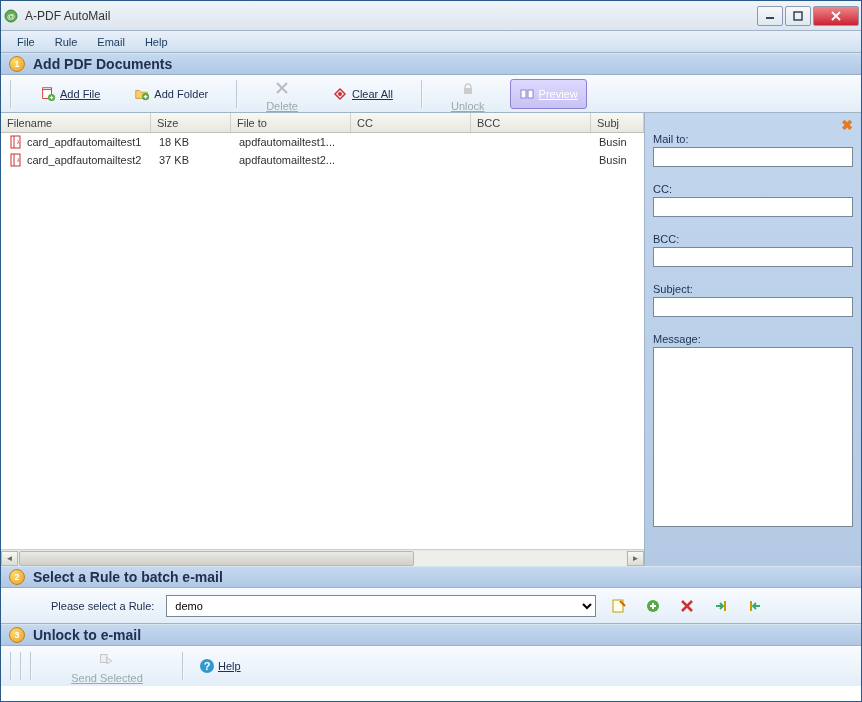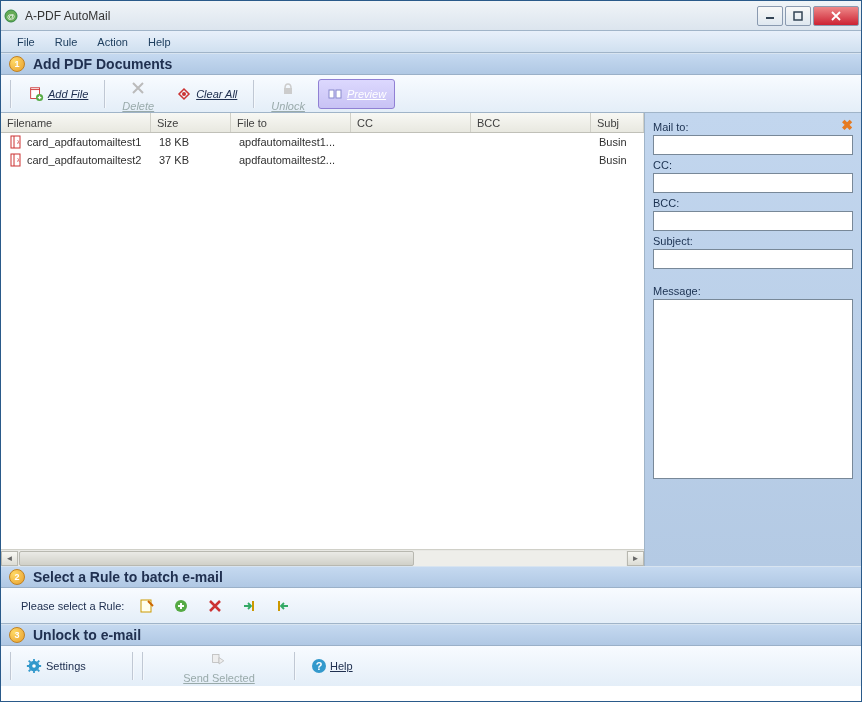--- a/index.html
+++ b/index.html
@@ -11,46 +11,46 @@
 .titlebar-btns { display: flex; gap: 2px; }
 .titlebar-btn { width: 28px; height: 20px; border: 1px solid #8a9ab0; border-radius: 2px; display: flex; align-items: center; justify-content: center; cursor: pointer; }
 .btn-min { background: linear-gradient(#f8f8f8, #dfe8f0); width: 26px; }
 .btn-max { background: linear-gradient(#f8f8f8, #dfe8f0); width: 26px; }
 .btn-close { background: linear-gradient(#e88, #c23); width: 46px; color: #fff; }
 .menubar { height: 22px; background: linear-gradient(#e8f0fa, #d0e0f0); display: flex; align-items: center; padding: 0 6px; border-bottom: 1px solid #a0b4c8; }
 .menu-item { padding: 2px 10px; cursor: pointer; color: #204060; }
 .section-header { height: 22px; background: linear-gradient(#c5d9f0, #b0c8e4); display: flex; align-items: center; padding: 0 8px; border-top: 1px solid #d8e4f0; border-bottom: 1px solid #9ab0c8; }
 .section-num { width: 16px; height: 16px; background: radial-gradient(circle at 30% 30%, #ffd966, #e8a030); border-radius: 50%; color: #fff; font-size: 9px; font-weight: bold; display: flex; align-items: center; justify-content: center; margin-right: 8px; border: 1px solid #c08020; }
 .section-title { font-weight: bold; color: #203050; font-size: 14px; }
-.toolbar { height: 38px; background: linear-gradient(#f8fbff, #e4eef8); display: flex; align-items: center; padding: 0 6px; border-bottom: 1px solid #a0b4c8; gap: 4px; font-style: italic; }
+.toolbar { height: 38px; background: linear-gradient(#f8fbff, #e4eef8); display: flex; align-items: center; padding: 0 6px; border-bottom: 1px solid #a0b4c8; gap: 16px; }
 .tb-sep { width: 2px; height: 28px; border-left: 1px solid #c0c8d4; border-right: 1px solid #f4f8fc; margin: 0 3px; }
 .tb-btn { height: 30px; padding: 0 8px; display: flex; align-items: center; gap: 4px; border: 1px solid transparent; border-radius: 3px; cursor: pointer; color: #203050; }
 .tb-btn.disabled { color: #9aa; cursor: default; flex-direction: column; }
 .tb-btn.selected { background: linear-gradient(#dcd8fe, #c8c2f4); border: 1px solid #9080d4; color: #fff; }
 .tb-btn .icon { width: 16px; height: 16px; display: inline-flex; align-items: center; justify-content: center; }
 .tb-btn .label { text-decoration: underline; }
 .tb-btn .label.noline { text-decoration: none; }
 .main-area { display: flex; height: 453px; justify-content: flex-end; }
 .left-panel { flex: 1; display: flex; flex-direction: column; border-right: 1px solid #a0b4c8; min-width: 0; }
 .table-head { height: 20px; background: linear-gradient(#f8f8f4, #e8e8e0); display: flex; border-bottom: 1px solid #c0c0b8; }
 .th { padding: 2px 6px; border-right: 1px solid #d0d0c8; color: #404040; display: flex; align-items: center; }
 .table-body { flex: 1; background: #fff; overflow: hidden; }
 .tr { display: flex; height: 18px; align-items: center; }
 .td { padding: 0 8px; color: #303030; display: flex; align-items: center; gap: 4px; white-space: nowrap; overflow: hidden; }
 .hscroll { height: 17px; background: #e8e8e4; display: flex; align-items: center; border-top: 1px solid #d0d0c8; }
 .hscroll-arrow { width: 17px; height: 15px; background: linear-gradient(#f8f8f4, #dcdcd4); border: 1px solid #b8b8b0; display: flex; align-items: center; justify-content: center; font-size: 8px; color: #666; }
 .hscroll-track { flex: 1; background: #eeeeea; margin: 0 1px; position: relative; height: 15px; }
 .hscroll-thumb { position: absolute; left: 0; top: 0; width: 65%; height: 100%; background: linear-gradient(#eaeae6, #d0d0c8); border: 1px solid #b8b8b0; border-radius: 2px; }
 .right-panel { width: 216px; padding: 4px 8px; background: linear-gradient(#c2d6ee, #b4cae4); position: relative; }
 .close-x { position: absolute; top: 4px; right: 6px; width: 16px; height: 16px; color: #e67a20; font-size: 14px; font-weight: bold; cursor: pointer; display: flex; align-items: center; justify-content: center; }
-.field-label { color: #1a3050; font-size: 11px; margin-top: 4px; margin-bottom: 2px; }
+.field-label { color: #1a3050; font-size: 11px; margin-top: 16px; margin-bottom: 2px; }
 .field-input { width: 100%; height: 20px; border: 1px solid #788898; background: #fff; padding: 0 4px; font-size: 11px; }
 .field-textarea { width: 100%; height: 180px; border: 1px solid #788898; background: #fff; resize: none; font-size: 11px; padding: 4px; overflow-y: scroll; }
 .rule-row { height: 36px; background: linear-gradient(#f8fbff, #e4eef8); display: flex; align-items: center; padding: 0 20px; border-bottom: 1px solid #a0b4c8; gap: 12px; }
-.rule-label { color: #203050; }
+.rule-label { color: #203050; margin-left: 30px; }
 .rule-select { width: 430px; height: 22px; border: 1px solid #788898; background: #fff; padding: 0 4px; font-size: 11px; }
 .icon-btn { width: 22px; height: 22px; display: flex; align-items: center; justify-content: center; cursor: pointer; border: 1px solid transparent; border-radius: 2px; }
 .bottom-toolbar { height: 40px; background: linear-gradient(#f8fbff, #e4eef8); display: flex; align-items: center; padding: 0 6px; gap: 2px; }
 .pdf-icon { width: 14px; height: 14px; }
 svg { display: block; }
 </style>
 </head>
 <body>
 
 <div class="window">
@@ -78,41 +78,51 @@
           <svg width="12" height="10">
             <path d="M2 1 L10 9 M10 1 L2 9" stroke="#fff" stroke-width="1.8"></path>
           </svg>
         </div>
     </div>
   </div>
 
   <div class="menubar">
     <div class="menu-item">File</div>
     <div class="menu-item">Rule</div>
-    <div class="menu-item">Action</div>
+    <div class="menu-item">Email</div>
     <div class="menu-item">Help</div>
   </div>
 
   <div class="section-header">
     <div class="section-num">1</div>
     <div class="section-title">Add PDF Documents</div>
   </div>
 
   <div class="toolbar">
     <div class="tb-sep"></div>
     <div class="tb-btn">
       <span class="icon">
           <svg width="18" height="18" viewBox="0 0 18 18">
             <rect x="3" y="2" width="10" height="12" fill="#fff" stroke="#c33"></rect>
             <path d="M3 4 L13 4" stroke="#c33"></path>
             <circle cx="13" cy="13" r="4" fill="#5a4"></circle>
             <path d="M13 11 v4 M11 13 h4" stroke="#fff" stroke-width="1.5"></path>
           </svg>
         </span>
       <span class="label">Add File</span>
+    </div>
+    <div class="tb-btn">
+      <span class="icon">
+          <svg width="18" height="18" viewBox="0 0 18 18">
+            <path d="M2 5 L6 5 L8 7 L15 7 L15 14 L2 14 Z" fill="#fc6" stroke="#c93"></path>
+            <circle cx="13" cy="12" r="4" fill="#5a4"></circle>
+            <path d="M13 10 v4 M11 12 h4" stroke="#fff" stroke-width="1.5"></path>
+          </svg>
+        </span>
+      <span class="label noline">Add Folder</span>
     </div>
     <div class="tb-sep"></div>
     <div class="tb-btn disabled">
       <span class="icon">
           <svg width="16" height="16">
             <path d="M3 3 L13 13 M13 3 L3 13" stroke="#bbb" stroke-width="2"></path>
           </svg>
         </span>
       <span class="label">Delete</span>
     </div>
@@ -216,20 +226,23 @@
     </div>
   </div>
 
   <div class="section-header">
     <div class="section-num">2</div>
     <div class="section-title">Select a Rule to batch e-mail</div>
   </div>
 
   <div class="rule-row">
     <span class="rule-label">Please select a Rule:</span>
+    <select class="rule-select">
+      <option>demo</option>
+    </select>
     <div class="icon-btn">
         <svg width="16" height="16">
           <rect x="2" y="2" width="10" height="12" fill="#ffe" stroke="#c90"></rect>
           <path d="M9 3 L14 8" stroke="#c60" stroke-width="2"></path>
         </svg>
       </div>
     <div class="icon-btn">
         <svg width="16" height="16">
           <circle cx="8" cy="8" r="6" fill="#5a4"></circle>
           <path d="M8 5 v6 M5 8 h6" stroke="#fff" stroke-width="2"></path>
@@ -254,30 +267,20 @@
       </div>
   </div>
 
   <div class="section-header">
     <div class="section-num">3</div>
     <div class="section-title">Unlock to e-mail</div>
   </div>
 
   <div class="bottom-toolbar">
     <div class="tb-sep"></div>
-    <div class="tb-btn" style="width:110px">
-      <span class="icon">
-          <svg width="18" height="18" viewBox="0 0 18 18">
-            <circle cx="9" cy="9" r="6" fill="#39c"></circle>
-            <circle cx="9" cy="9" r="2" fill="#fff"></circle>
-            <path d="M9 1 v3 M9 14 v3 M1 9 h3 M14 9 h3 M3 3 l2 2 M13 13 l2 2 M15 3 l-2 2 M5 13 l-2 2" stroke="#39c" stroke-width="2"></path>
-          </svg>
-        </span>
-      <span class="label noline">Settings</span>
-    </div>
     <div class="tb-sep"></div>
     <div class="tb-sep"></div>
     <div class="tb-btn disabled" style="width:140px">
       <span class="icon">
           <svg width="20" height="18" viewBox="0 0 20 18">
             <rect x="2" y="2" width="8" height="10" fill="#eee" stroke="#bbb"></rect>
             <path d="M10 6 L16 10 L10 14 Z" fill="#eee" stroke="#bbb"></path>
           </svg>
         </span>
       <span class="label">Send Selected</span>

